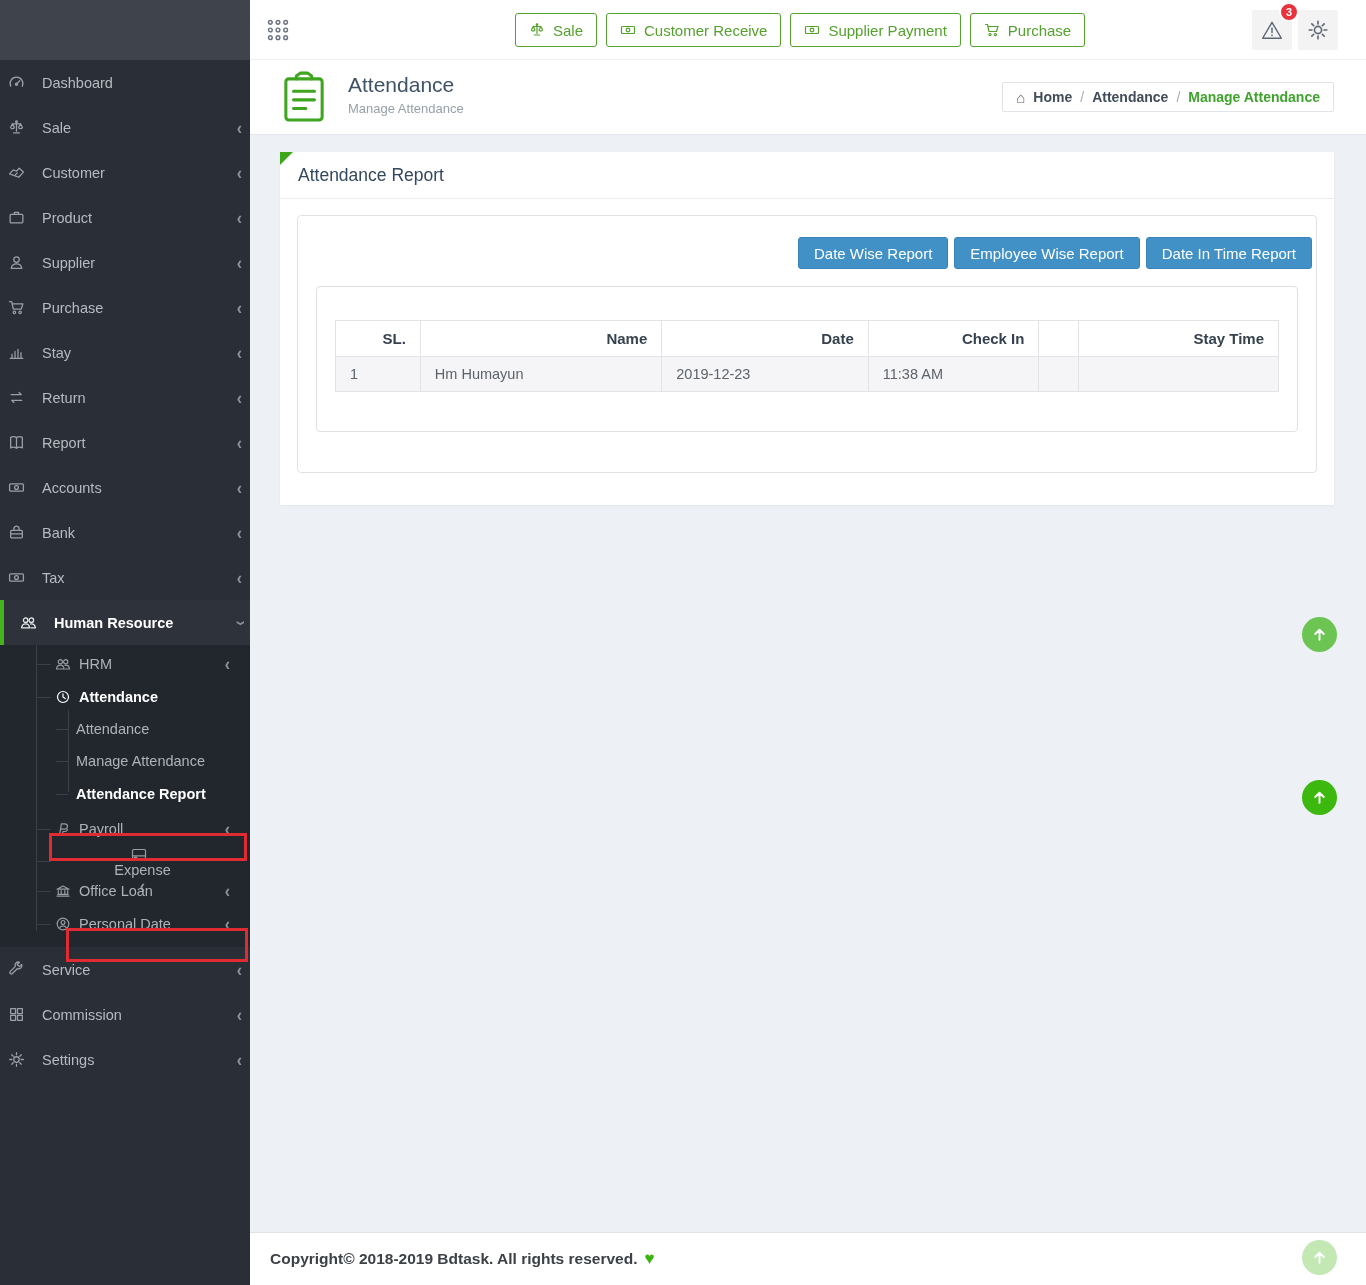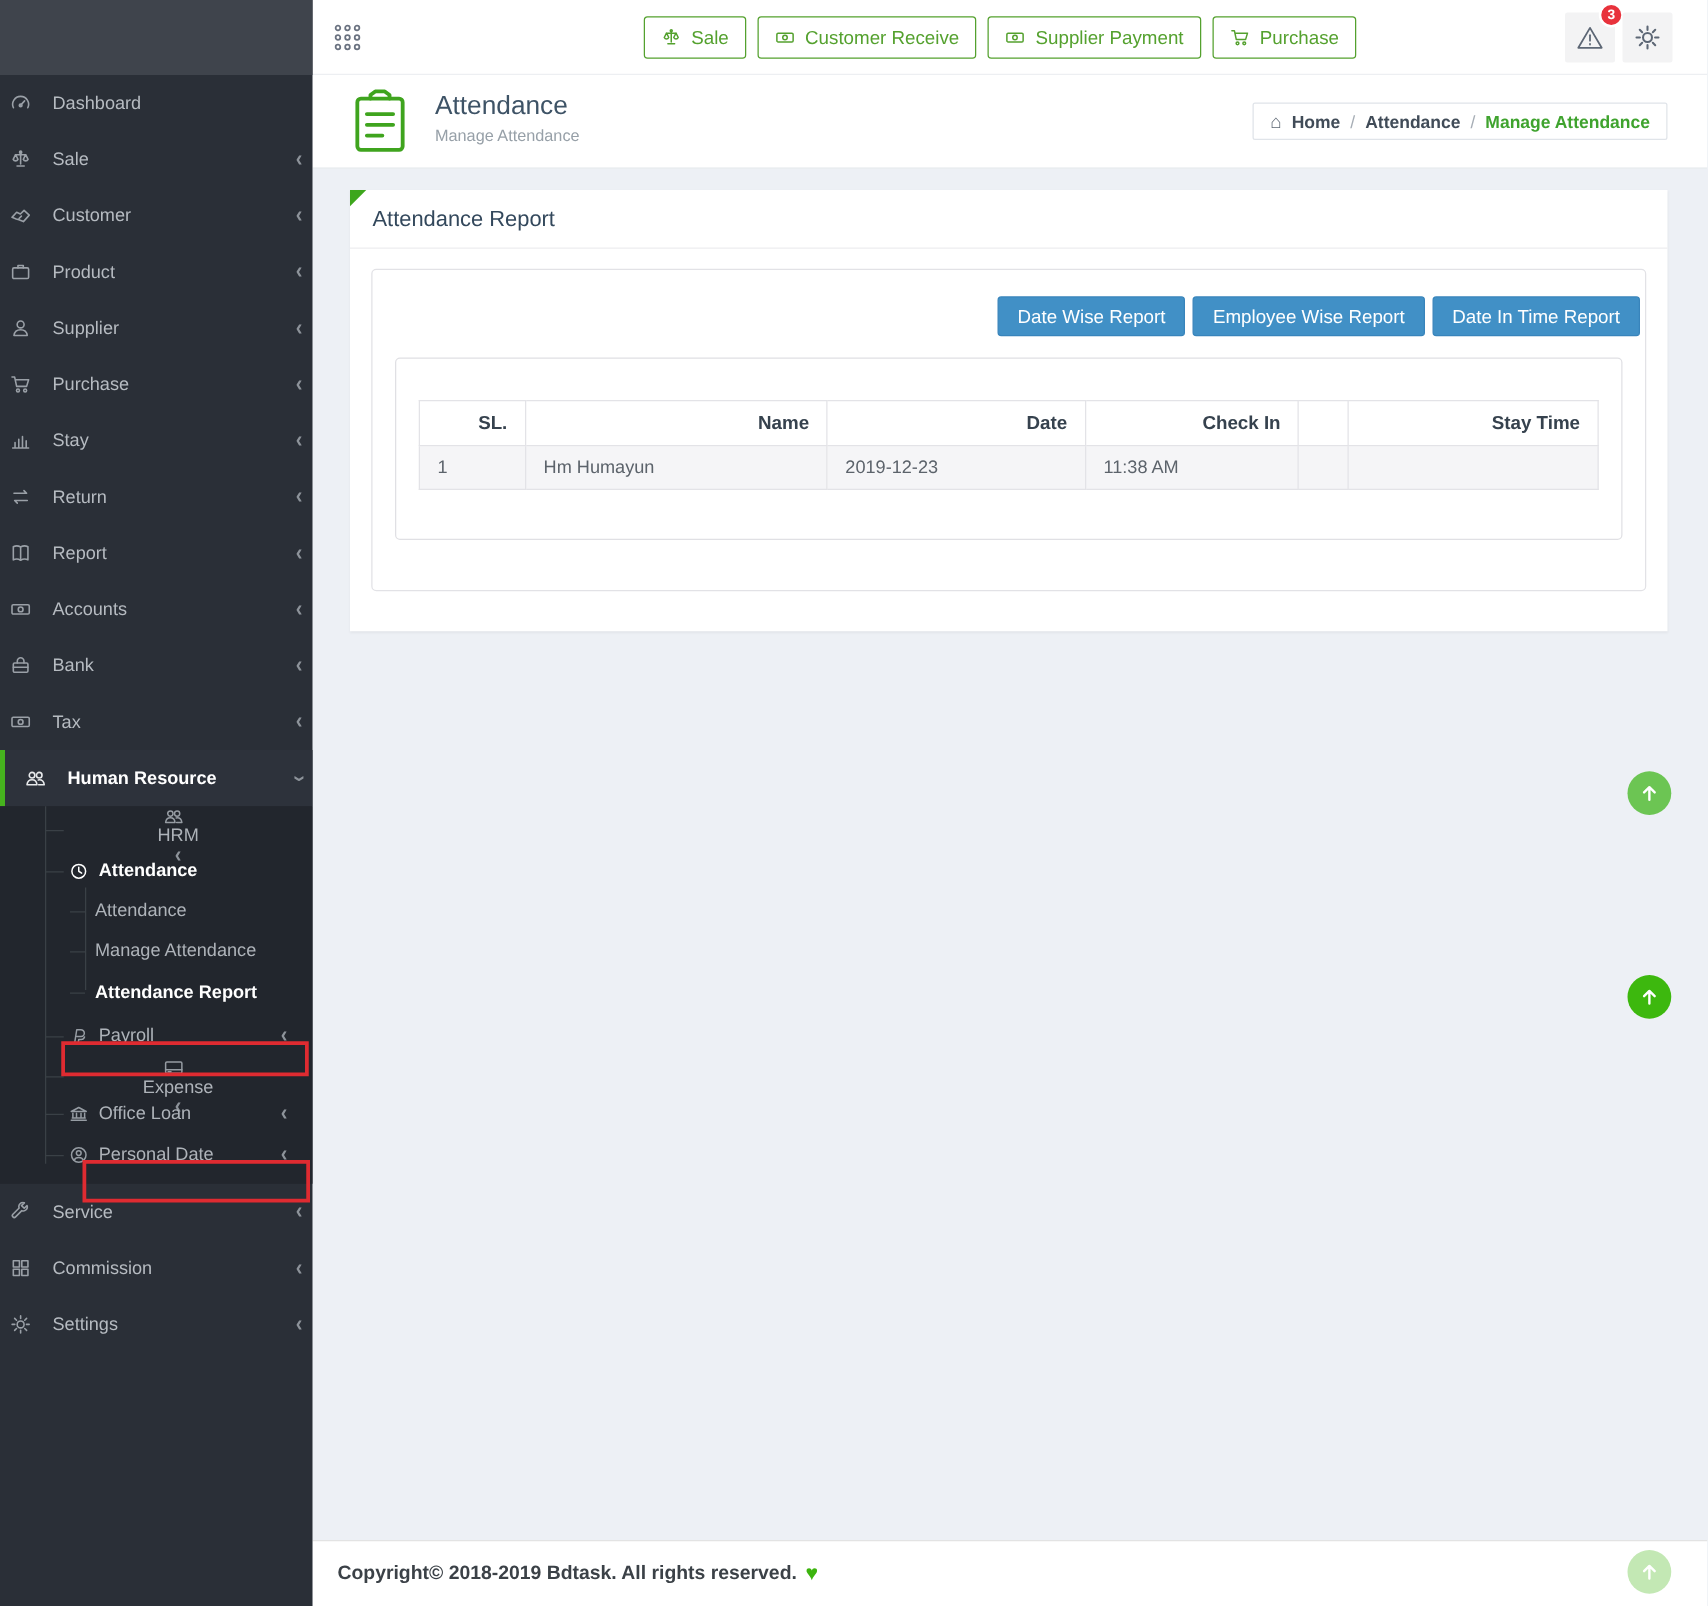--- a/index.html
+++ b/index.html
@@ -229,21 +229,21 @@
           <path d="M1.5 13c.3-2.6 1.8-3.8 3.8-3.8S8.8 10.4 9 13zM10 9.4c.3-.1.5-.2.7-.2 2 0 3.5 1.2 3.8 3.8h-4.2"></path>
         </svg>
       </span>
     <span class="label">Human Resource</span>
     <span class="chev down">‹</span>
   </div>
 
   <div class="submenu" id="submenu">
     <div class="tree-main"></div>
     <div class="tree-sub"></div>
-  <div class="sub-item lvl1" style="height: 37px; flex-direction: column;">
+  <div class="sub-item lvl1" style="height: 37px;">
         <span class="mi-icon" data-icon="users-icon">
           <svg viewBox="0 0 16 16" fill="none" stroke="currentColor" stroke-width="1.2" stroke-linecap="round" stroke-linejoin="round">
             <circle cx="5.3" cy="5.8" r="2.1"></circle>
             <circle cx="10.7" cy="5.8" r="2.1"></circle>
             <path d="M1.5 13c.3-2.6 1.8-3.8 3.8-3.8S8.8 10.4 9 13zM10 9.4c.3-.1.5-.2.7-.2 2 0 3.5 1.2 3.8 3.8h-4.2"></path>
           </svg>
         </span>
         <span class="label">HRM</span>
         <span class="chev">‹</span>
       </div>

